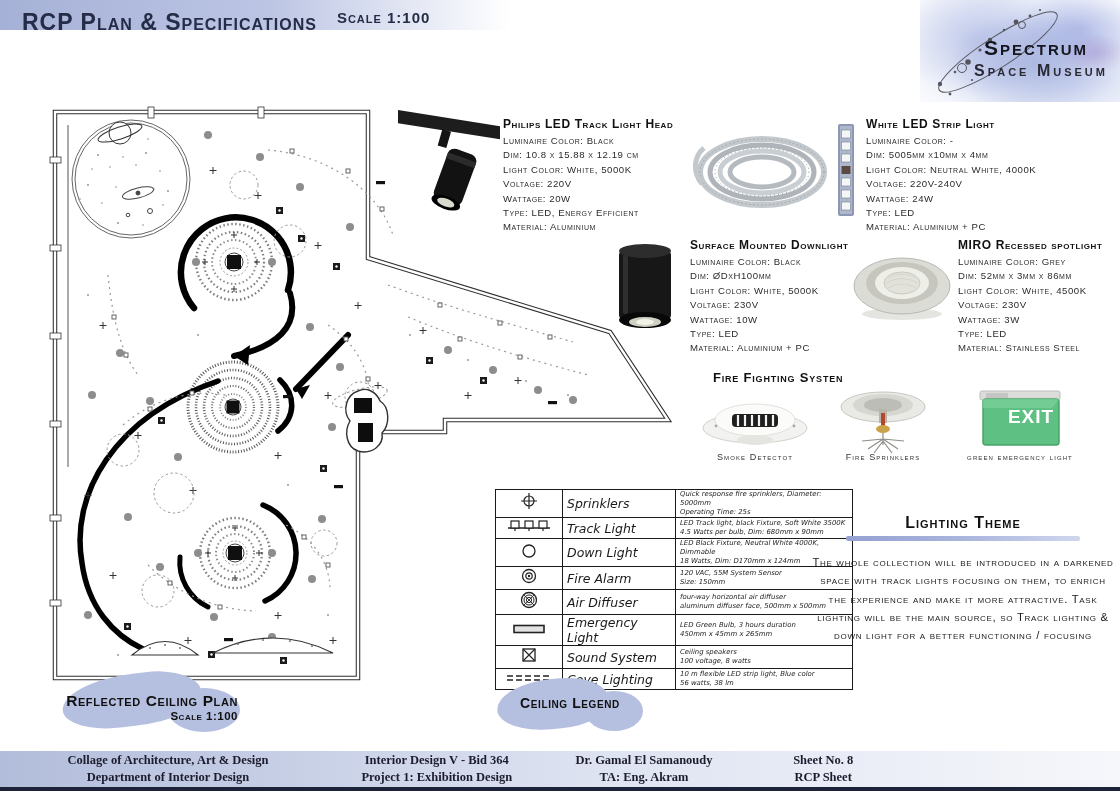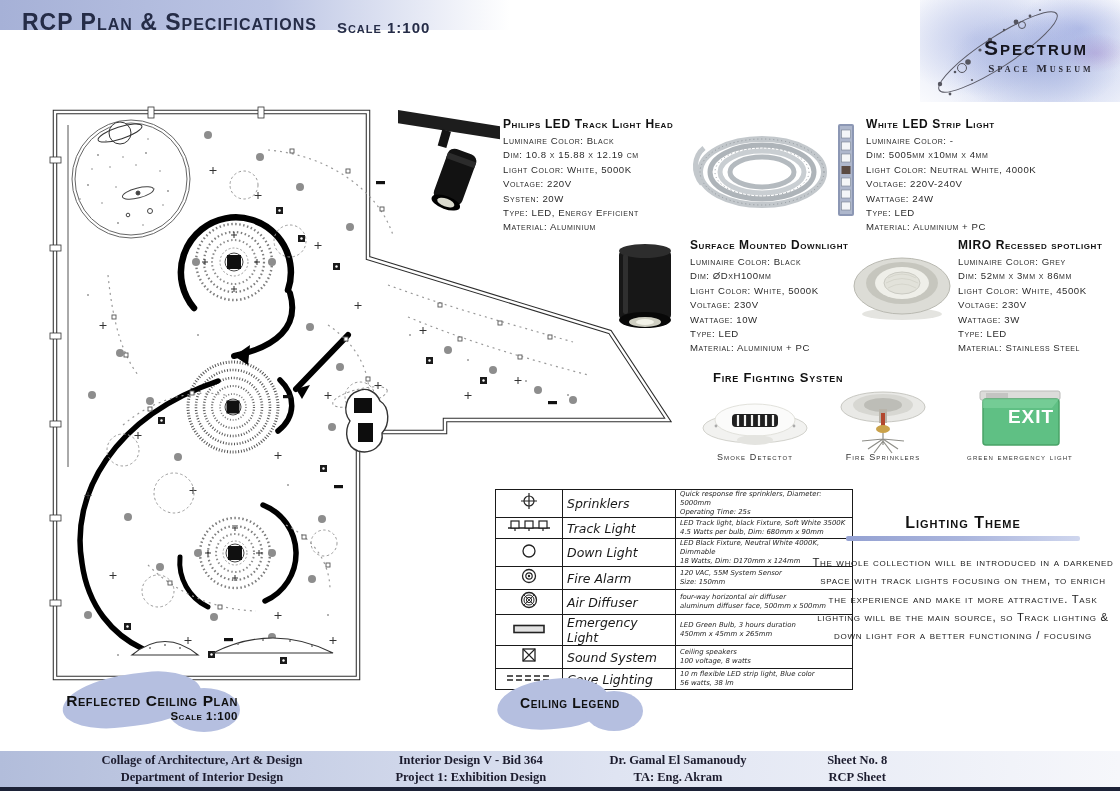--- a/index.html
+++ b/index.html
@@ -4,37 +4,37 @@
 <style>
   html,body{margin:0;padding:0;background:#888;}
   #sheet{position:relative;width:1120px;height:791px;background:#ffffff;overflow:hidden;
          font-family:"Liberation Sans",sans-serif;color:#222;}
   .abs{position:absolute;}
   .sc{font-variant:small-caps;}
 
   
   #title-band{left:0;top:13;width:600px;height:30px;
     background:linear-gradient(to right,#a6b1d7 0%,#bcc5e4 45%,rgba(235,238,248,0) 85%);}
-  #page-title{left:22px;top:9px;display:flex;align-items:flex-end;gap:20px;color:#252c47;}
+  #page-title{left:22px;top:9px;display:flex;align-items:flex-start;gap:20px;color:#252c47;}
   #page-title .t1{font-size:23px;font-weight:bold;letter-spacing:1px;}
   #page-title .t2{font-size:15px;font-weight:bold;letter-spacing:1px;}
 
   
   #logo{right:0;top:0;width:200px;height:102px;
     background:
      radial-gradient(ellipse 50px 28px at 88% 52%, rgba(150,110,190,.30), transparent 70%),
      radial-gradient(ellipse 90px 55px at 80% 28%, rgba(95,115,205,.32), transparent 70%),
      radial-gradient(ellipse 120px 70px at 58% 62%, rgba(148,163,214,.55), transparent 72%),
      radial-gradient(ellipse 110px 80px at 28% 38%, rgba(168,180,226,.55), transparent 72%),
      radial-gradient(ellipse 150px 95px at 70% 72%, rgba(188,199,235,.65), transparent 78%),
      radial-gradient(ellipse 180px 110px at 50% 45%, rgba(206,214,240,.9), transparent 85%);}
   #logo-name{left:36px;top:36px;width:160px;text-align:center;font-size:21px;font-weight:bold;
     letter-spacing:2px;color:#16161f;}
-  #logo-sub{left:46px;top:62px;width:150px;text-align:center;font-size:11px;font-weight:bold;
-    letter-spacing:3px;color:#2a2a35;font-family:Liberation Serif, serif;}
+  #logo-sub{left:46px;top:62px;width:150px;text-align:center;font-size:16px;font-weight:bold;
+    letter-spacing:3px;color:#2a2a35;}
 
   
   .spec{width:222px;}
   .spec .pname{font-size:12px;font-weight:bold;letter-spacing:.6px;color:#111;margin-bottom:3px;}
   .spec .line{font-size:9.6px;letter-spacing:.55px;color:#2b2b2b;line-height:1.5;}
 
   #fire-title{left:713px;top:370px;font-size:13px;font-weight:bold;letter-spacing:.8px;color:#111;}
   .fire-label{font-size:9px;letter-spacing:1.1px;color:#333;text-align:center;}
 
   
@@ -64,21 +64,21 @@
   #rcp-label .l2{font-size:11.5px;font-weight:bold;letter-spacing:.5px;}
   #cl-label{left:500px;top:695px;width:140px;text-align:center;font-size:14px;font-weight:bold;
     letter-spacing:.6px;color:#101010;}
 
   
   #footer{left:0;bottom:0;width:1120px;height:36px;
     background:linear-gradient(to right,#b2bddb,#dfe4f2 55%,#f6f7fb);
     border-bottom:4px solid #1c2237;display:flex;align-items:center;}
   .fcol{font-family:"Liberation Serif",serif;font-weight:bold;font-size:12.5px;color:#1c1c2e;
     text-align:center;line-height:1.4;}
-  .fc1{flex:0 0 30%;padding-left:34px;} .fc2{flex:0 0 18%;} .fc3{flex:0 0 20%;} .fc4{flex:0 0 19%;} .fc5{flex:0 0 13%;}
+  .fc1{flex:0 0 30%;} .fc2{flex:0 0 18%;} .fc3{flex:0 0 20%;} .fc4{flex:0 0 19%;} .fc5{flex:0 0 13%;}
 
   
   #exit-text{left:1000px;top:406px;width:62px;text-align:center;color:#fff;font-weight:bold;
     font-size:19px;letter-spacing:1px;font-family:"Liberation Sans",sans-serif;}
 </style>
 </head>
 <body>
 
 <div id="sheet">
 
@@ -470,21 +470,21 @@
     </svg>
   </div>
   <div class="abs" id="exit-text">EXIT</div>
 
   <div class="abs spec sc" style="left:503px;top:117px">
     <div class="pname">Philips LED Track Light Head</div>
     <div class="line">Luminaire Color: Black</div>
     <div class="line">Dim: 10.8 x 15.88 x 12.19 cm</div>
     <div class="line">Light Color: White, 5000K</div>
     <div class="line">Voltage: 220V</div>
-    <div class="line">Systen: 20W</div>
+    <div class="line">Wattage: 20W</div>
     <div class="line">Type: LED, Energy Efficient</div>
     <div class="line">Material: Aluminium</div>
   </div>
 
   <div class="abs spec sc" style="left:866px;top:117px">
     <div class="pname">White LED Strip Light</div>
     <div class="line">Luminaire Color: -</div>
     <div class="line">Dim: 5005mm x10mm x 4mm</div>
     <div class="line">Light Color: Neutral White, 4000K</div>
     <div class="line">Voltage: 220V-240V</div>

